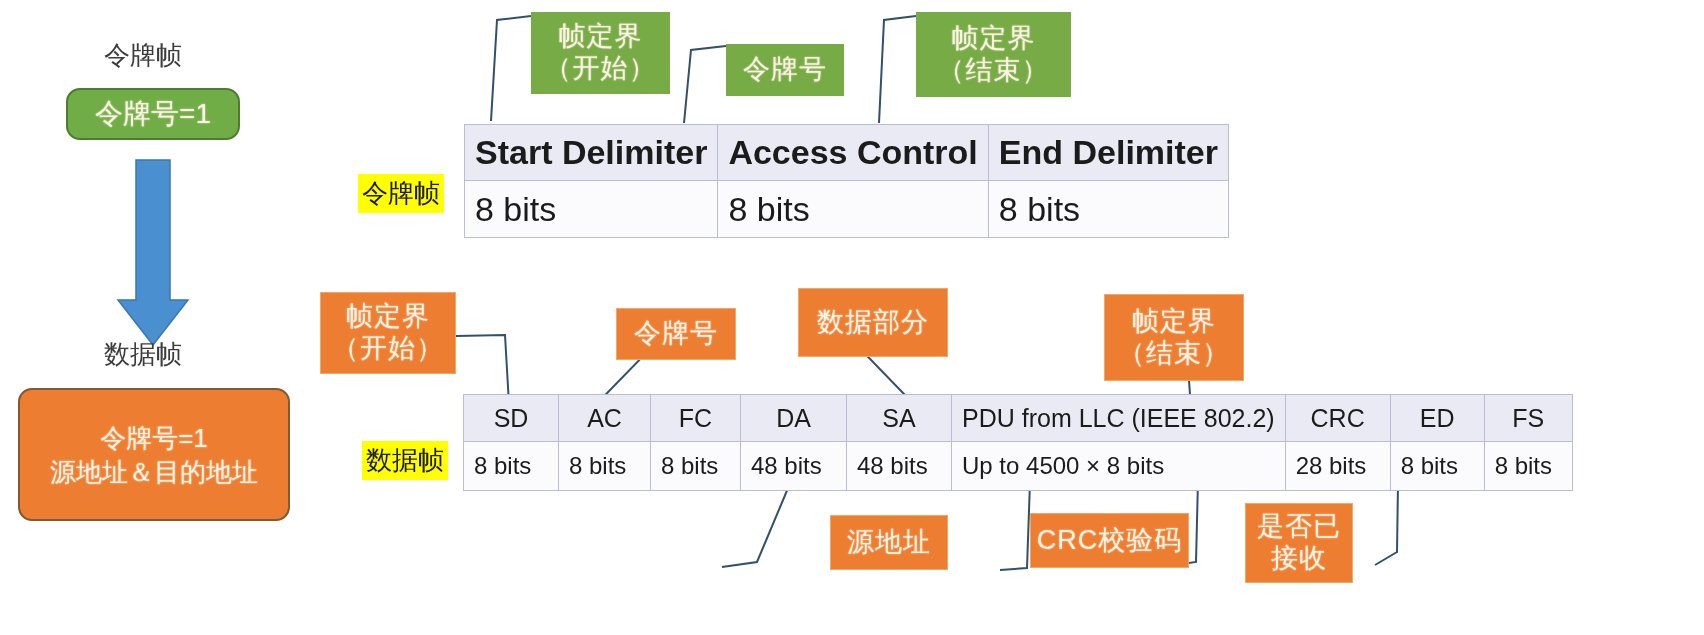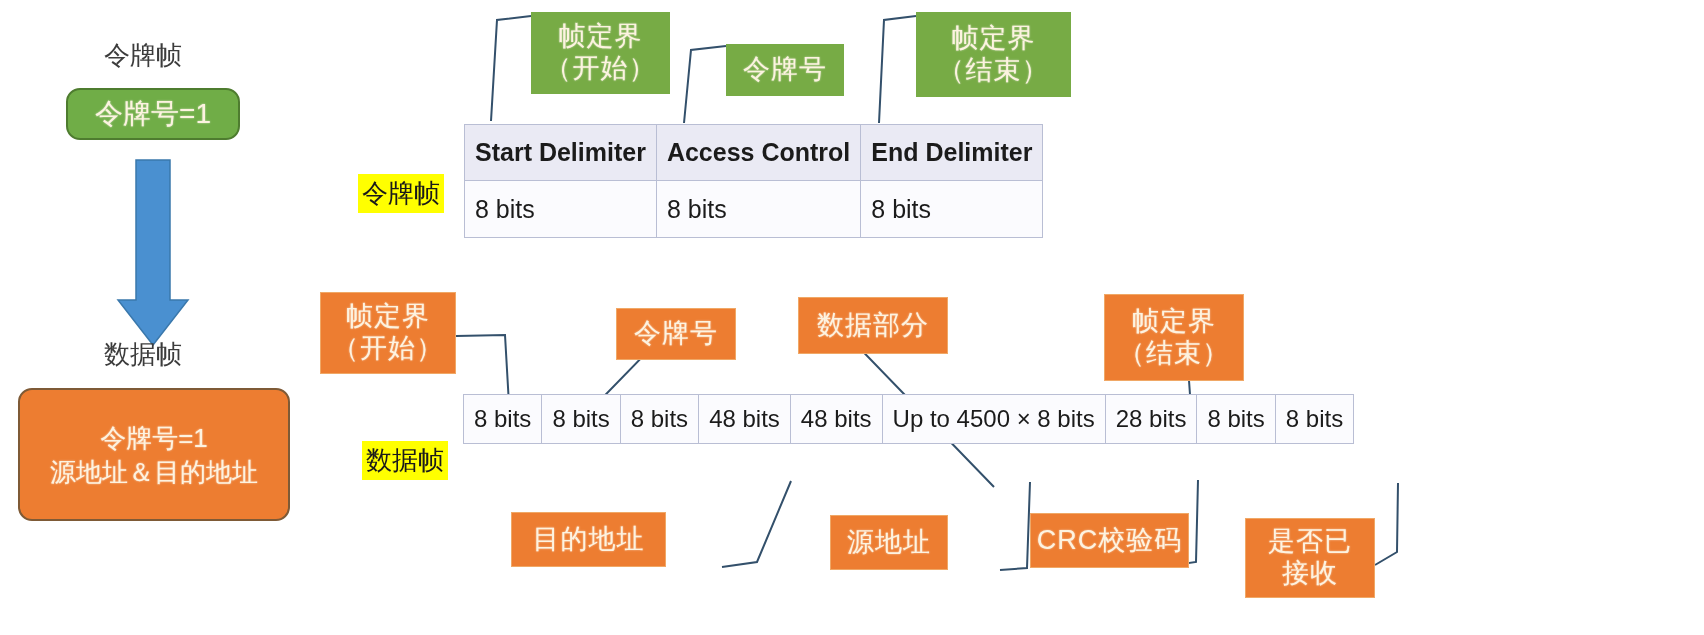--- a/index.html
+++ b/index.html
@@ -37,21 +37,21 @@
     position:absolute;border-collapse:collapse;background:#fff;
     font-size:25px;color:#1b1b1b;table-layout:fixed;
   }
   table.frame td{
     border:1px solid #b9bed4;padding:4px 10px;white-space:nowrap;
     vertical-align:middle;
   }
   table.frame tr.head td{background:#eaeaf4;font-weight:bold;text-align:center;}
   table.frame tr.bits td{background:#fbfbfe;font-weight:normal;}
 
-  table.tok{font-size:25px;}
+  table.tok{font-size:34px;}
   table.tok tr.head td{height:47px;font-weight:bold;}
   table.tok tr.bits td{height:48px;text-align:left;}
 
   table.dat tr.head td{height:38px;text-align:center;font-weight:normal;
       font-size:25px;}
   table.dat tr.bits td{height:40px;text-align:left;font-size:24px;}
 
   svg.lines{position:absolute;left:0;top:0;width:1704px;height:635px;
             pointer-events:none;}
 </style>
@@ -128,57 +128,65 @@
 
   <div class="callout orange" style="left:320px;top:292px;width:136px;height:82px;flex-direction:column;">
     <span style="white-space:pre-line">帧定界
 （开始）</span>
   </div>
 
   <div class="callout orange" style="left:616px;top:308px;width:120px;height:52px;">
     <span style="white-space:pre-line">令牌号</span>
   </div>
 
-  <div class="callout orange" style="left:798px;top:297px;width:150px;height:57px;">
+  <div class="callout orange" style="left:798px;top:288px;width:150px;height:69px;">
     <span style="white-space:pre-line">数据部分</span>
   </div>
 
   <div class="callout orange" style="left:1104px;top:294px;width:140px;height:87px;flex-direction:column;">
     <span style="white-space:pre-line">帧定界
 （结束）</span>
   </div>
 
   <div class="hl" style="left:362px;top:441px;">数据帧</div>
 
   <table class="frame dat" style="left:463px;top:394px;">
     <tbody>
+        <tr class="head">
+      <td style="width:74px">SD</td>
+      <td style="width:71px">AC</td>
+      <td style="width:69px">FC</td>
+      <td style="width:85px">DA</td>
+      <td style="width:84px">SA</td>
+      <td style="width:292px">PDU from LLC (IEEE 802.2)</td>
+      <td style="width:84px">CRC</td>
+      <td style="width:73px">ED</td>
+      <td style="width:67px">FS</td>
+    </tr>
     <tr class="bits">
       <td>8 bits</td>
       <td>8 bits</td>
       <td>8 bits</td>
       <td>48 bits</td>
       <td>48 bits</td>
       <td>Up to 4500 × 8 bits</td>
       <td>28 bits</td>
       <td>8 bits</td>
       <td>8 bits</td>
     </tr>
   </tbody>
     </table>
 
-  <div class="callout orange" style="left:511px;top:512px;width:155px;height:55px;">
-    <span style="white-space:pre-line">目的地址</span>
-  </div>
 
   <div class="callout orange" style="left:830px;top:515px;width:118px;height:55px;">
     <span style="white-space:pre-line">源地址</span>
   </div>
 
   <div class="callout orange" style="left:1003px;top:513px;width:159px;height:55px;margin-left:27px;">
     <span style="white-space:pre-line">CRC校验码</span>
   </div>
 
-  <div class="callout orange" style="left:1245px;top:518px;width:130px;height:80px;flex-direction:column;">
+  <div class="callout orange" style="left:1245px;top:503px;width:108px;height:80px;flex-direction:column;">
     <span style="white-space:pre-line">是否已
 接收</span>
   </div>
 
 </div>
 
 </body></html>

